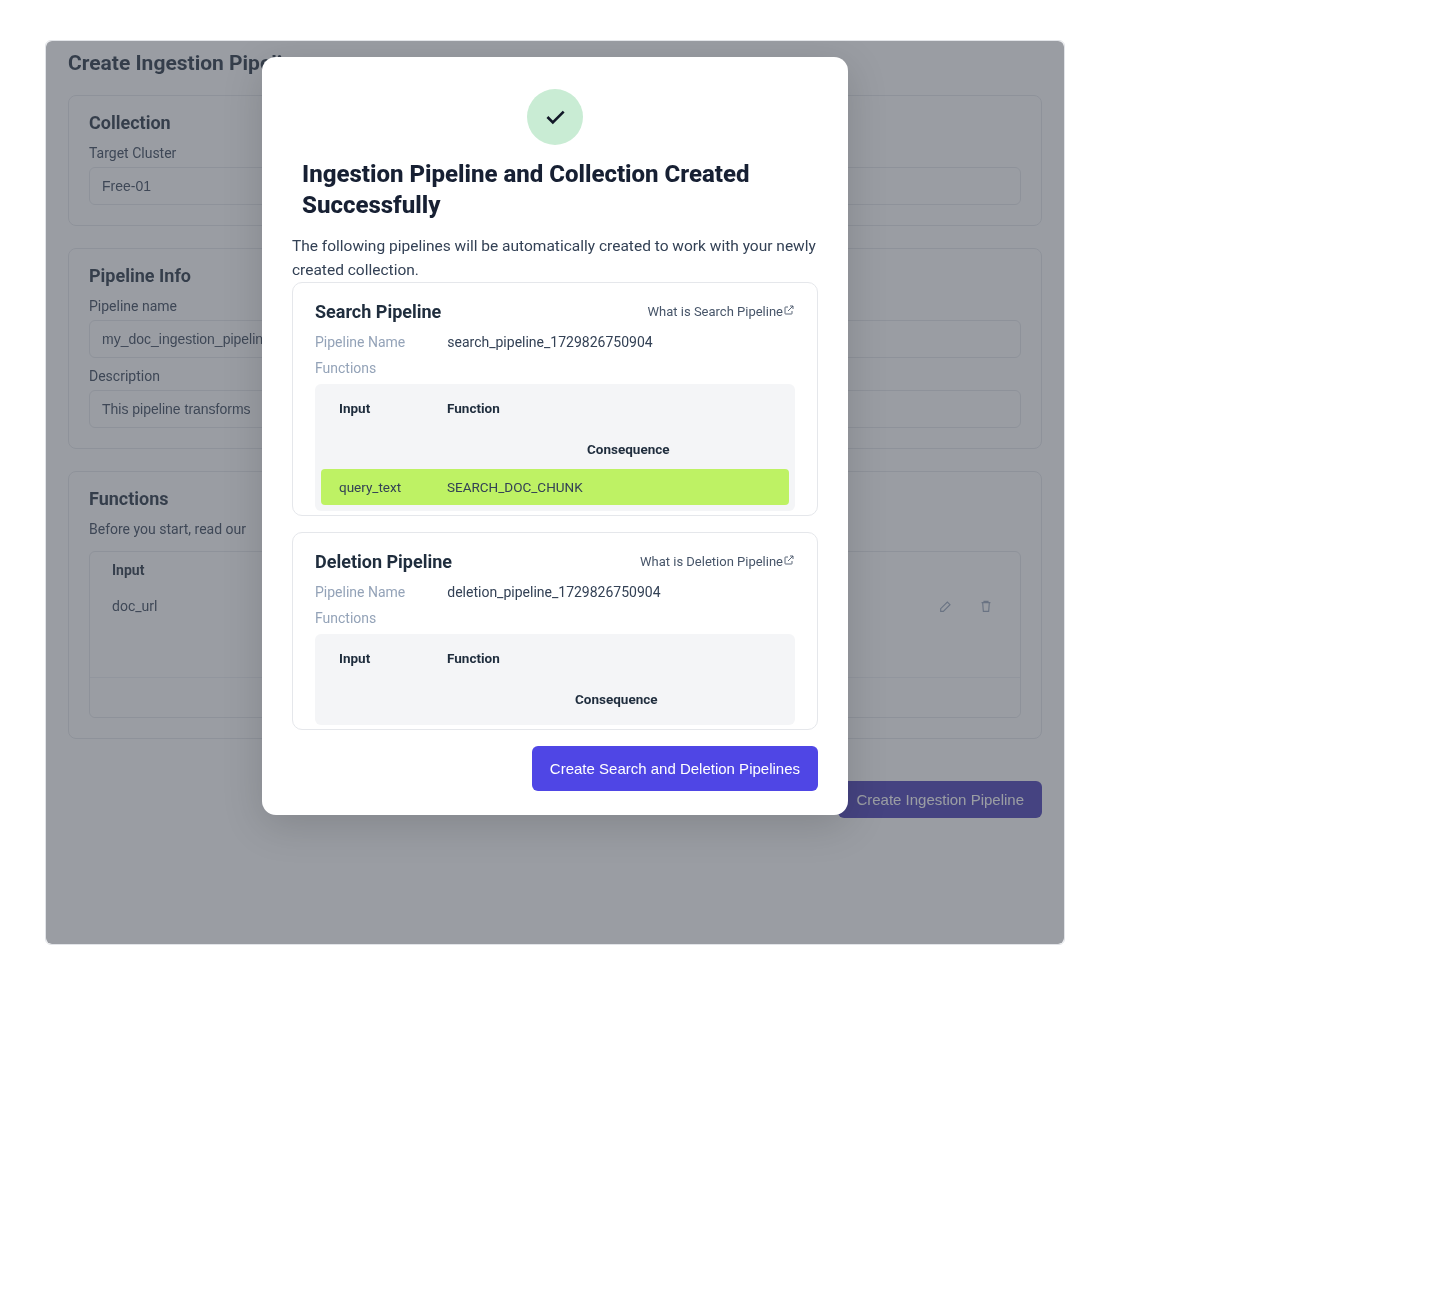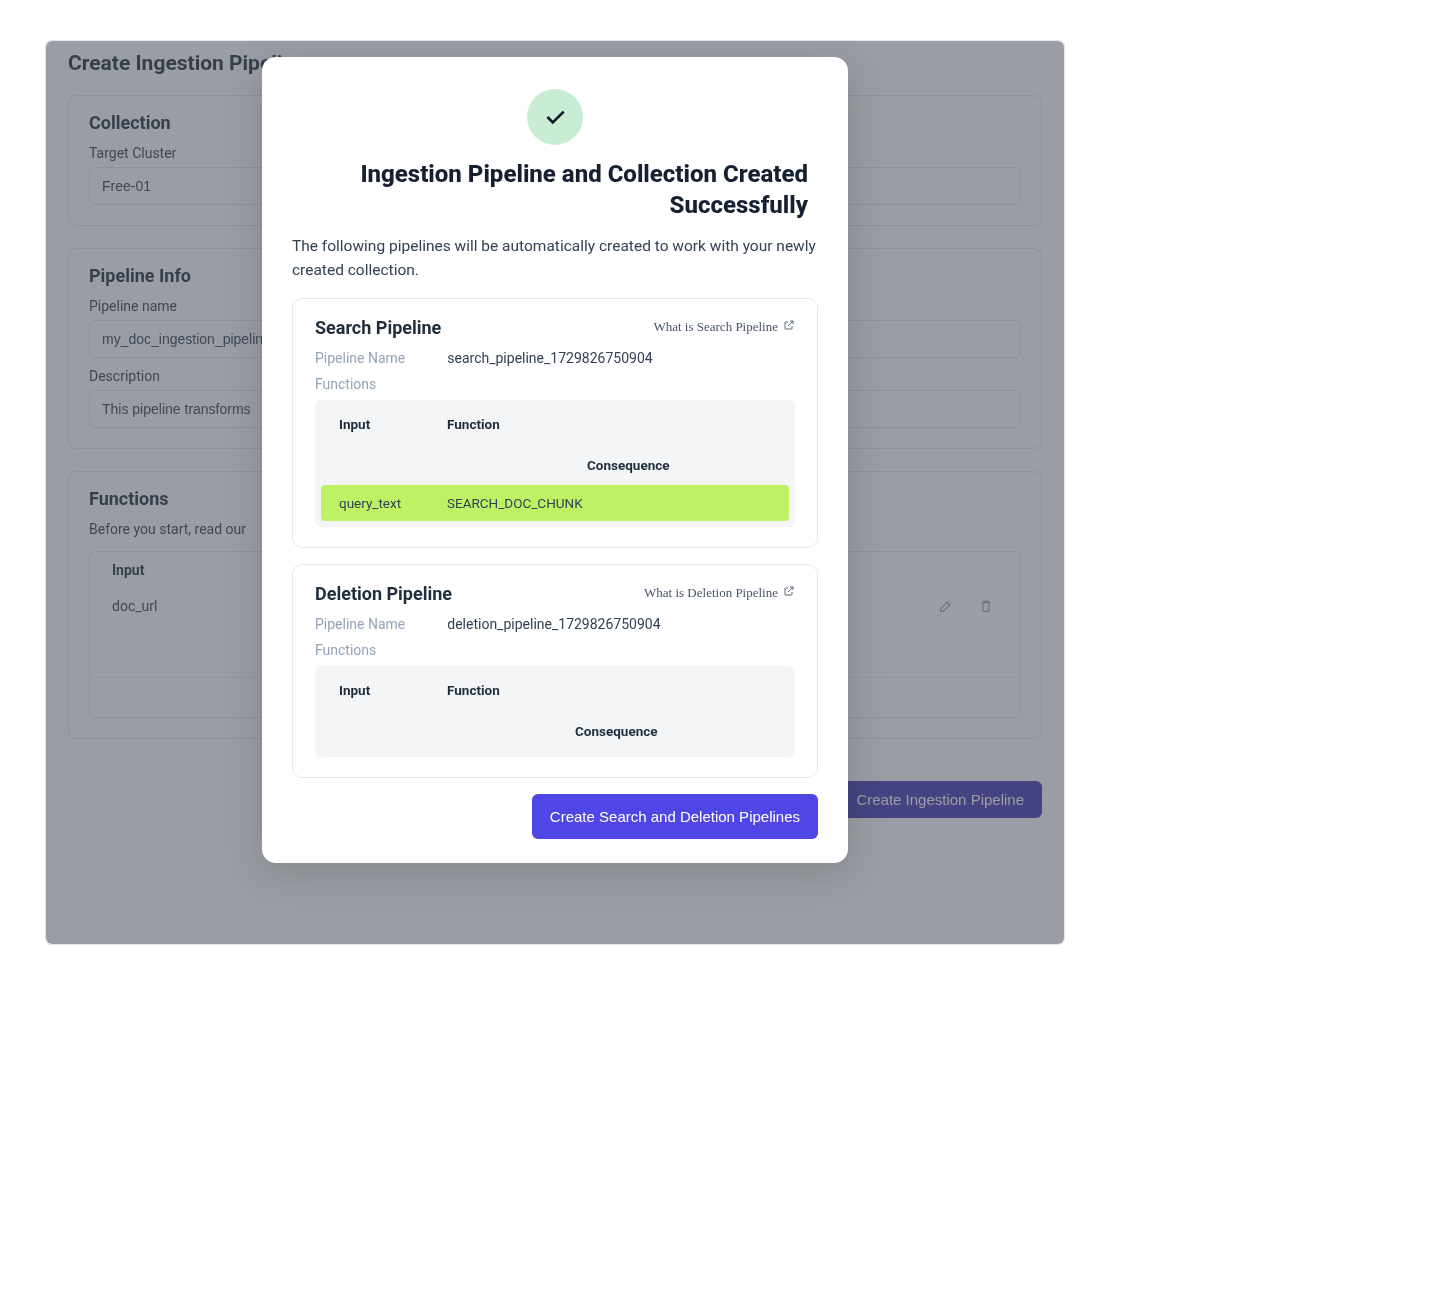--- a/index.html
+++ b/index.html
@@ -141,56 +141,53 @@
     background: #c9ecd4;
     border-radius: 50%;
     display: flex; align-items: center; justify-content: center;
     margin: 0 auto 14px auto;
   }
   .check-badge svg { width: 26px; height: 26px; stroke: #111827; stroke-width: 2.4; fill: none; }
   .modal-title {
     font-size: 24px;
     font-weight: 800;
     color: #172033;
-    text-align: right;
+    text-align: left;
     line-height: 1.3;
     margin-bottom: 14px;
     padding: 0 10px;
   }
   .modal-desc {
     font-size: 15.5px;
     color: #334155;
     line-height: 1.5;
-    margin-bottom: 16px;
   }
   .pipe-card {
     border: 1px solid #e5e7eb;
     border-radius: 10px;
-    padding: 18px 22px 20px 22px;
+    padding: 18px 22px 4px 22px;
     margin-bottom: 16px;
   }
   .pc-head {
     display: flex;
     justify-content: space-between;
     align-items: center;
     margin-bottom: 12px;
   }
   .pc-title {
     font-size: 18px;
     font-weight: 700;
     color: #1f2d3d;
   }
   .pc-link {
     font-size: 13px;
     color: #475569;
     display: flex;
     align-items: center;
-    gap: 5px;
     cursor: pointer;
-    font-family: Liberation Serif, serif;
   }
   .pc-link svg { width: 12px; height: 12px; stroke: #475569; stroke-width: 1.8; fill: none; }
   .pc-row {
     display: flex;
     gap: 22px;
     font-size: 14px;
     margin-bottom: 10px;
   }
   .pc-label { color: #94a3b8; }
   .pc-val { color: #334155; margin-left: 20px; }

